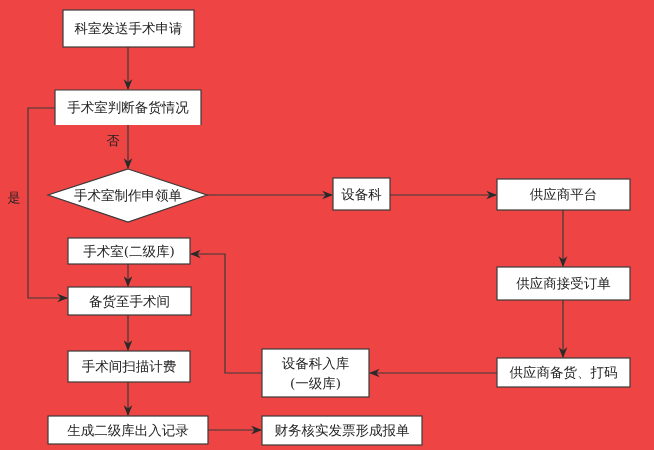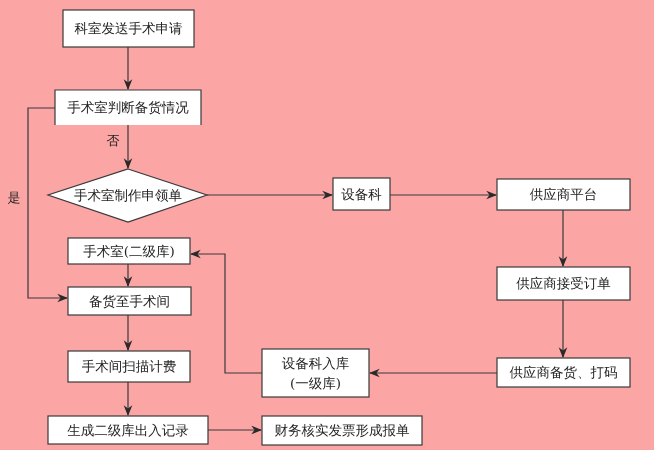--- a/index.html
+++ b/index.html
@@ -1,16 +1,16 @@
 <!DOCTYPE html>
 <html><head>
   <meta charset="utf-8">
   <style>
     html, body { margin: 0; padding: 0; background: #ffffff; }
-    #stage { position: relative; width: 654px; height: 450px; background: #fca5a5; overflow: hidden; }
+    #stage { position: relative; width: 654px; height: 450px; background: #ef4444; overflow: hidden; }
     svg#diagram { position: absolute; left: 0; top: 0; }
     .box-rect { fill: #ffffff; stroke: #3a3a3a; stroke-width: 1.2; }
     .line { stroke: #3a3a3a; stroke-width: 1.2; fill: none; }
     .node-label { font-family: "DejaVu Serif", "Liberation Serif", serif; font-size: 13.5px; fill: #222222; }
     .edge-label { font-family: "DejaVu Serif", "Liberation Serif", serif; font-size: 13px; fill: #222222; }
   </style>
 </head>
 <body>
 
 <div id="stage">

